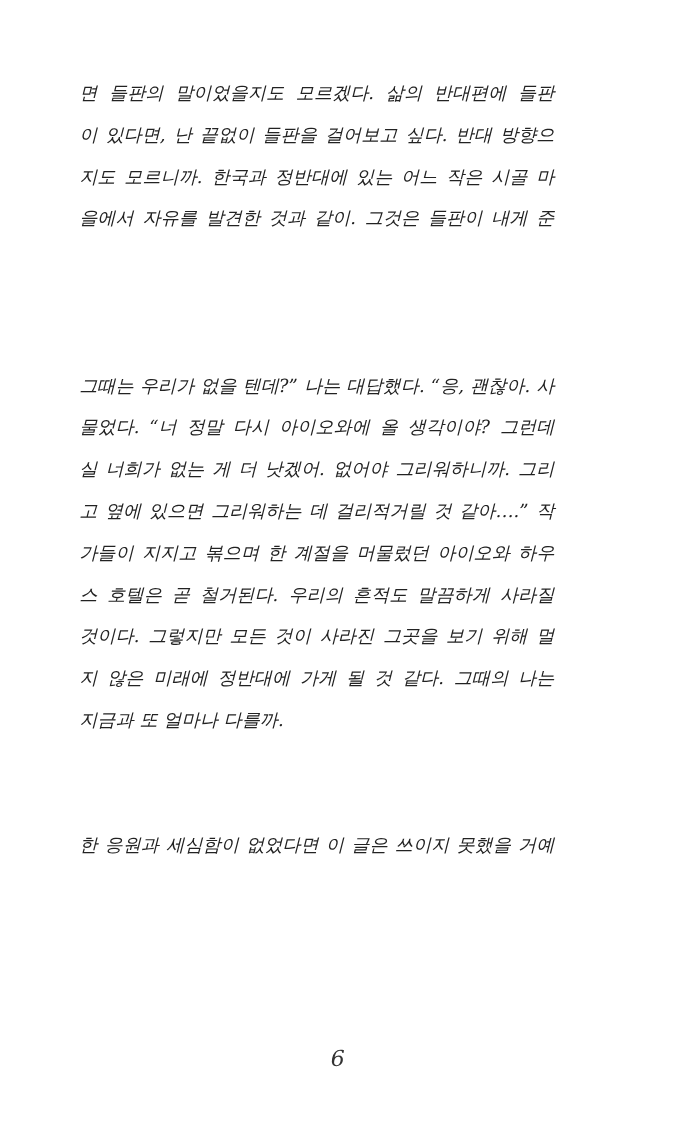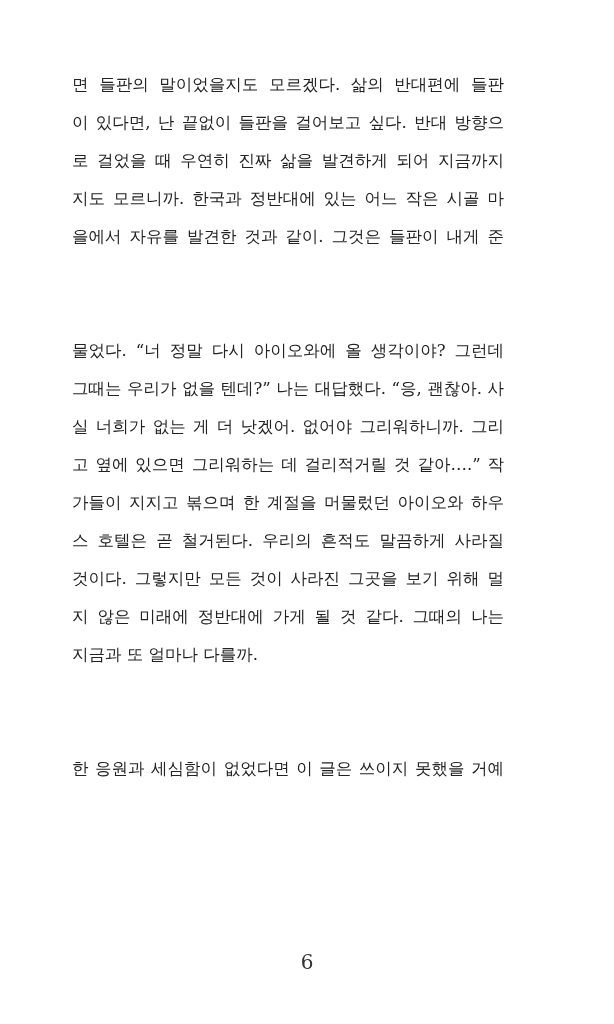--- a/index.html
+++ b/index.html
@@ -14,20 +14,21 @@
       overflow: hidden;
       font-family: "DejaVu Serif", "Liberation Serif", serif;
       color: #222222;
     }
     .page {
       position: absolute;
       left: 0;
       top: 0;
       width: 614px;
       height: 1024px;
+      font-style: italic;
     }
     .text-block {
       position: absolute;
       left: 72px;
       width: 432px;
     }
     .line {
       height: 38px;
       line-height: 38px;
       font-size: 16.5px;
@@ -57,28 +58,27 @@
     }
   </style>
 </head>
 <body>
 
 <div class="page">
 
   <div class="text-block" id="para1">
     <div class="line">면 들판의 말이었을지도 모르겠다. 삶의 반대편에 들판</div>
     <div class="line">이 있다면, 난 끝없이 들판을 걸어보고 싶다. 반대 방향으</div>
-    <div class="line">로 걸었을 때 우연히 진짜 삶을 발견하게 되어 지금까지</div>
     <div class="line">지도 모르니까. 한국과 정반대에 있는 어느 작은 시골 마</div>
     <div class="line">을에서 자유를 발견한 것과 같이. 그것은 들판이 내게 준</div>
   </div>
 
   <div class="text-block" id="para2">
+    <div class="line">그때는 우리가 없을 텐데?” 나는 대답했다. “응, 괜찮아. 사</div>
     <div class="line">물었다. “너 정말 다시 아이오와에 올 생각이야? 그런데</div>
-    <div class="line">그때는 우리가 없을 텐데?” 나는 대답했다. “응, 괜찮아. 사</div>
     <div class="line">실 너희가 없는 게 더 낫겠어. 없어야 그리워하니까. 그리</div>
     <div class="line">고 옆에 있으면 그리워하는 데 걸리적거릴 것 같아….” 작</div>
     <div class="line">가들이 지지고 볶으며 한 계절을 머물렀던 아이오와 하우</div>
     <div class="line">스 호텔은 곧 철거된다. 우리의 흔적도 말끔하게 사라질</div>
     <div class="line">것이다. 그렇지만 모든 것이 사라진 그곳을 보기 위해 멀</div>
     <div class="line">지 않은 미래에 정반대에 가게 될 것 같다. 그때의 나는</div>
     <div class="line last">지금과 또 얼마나 다를까.</div>
   </div>
 
   <div class="text-block" id="para3">

